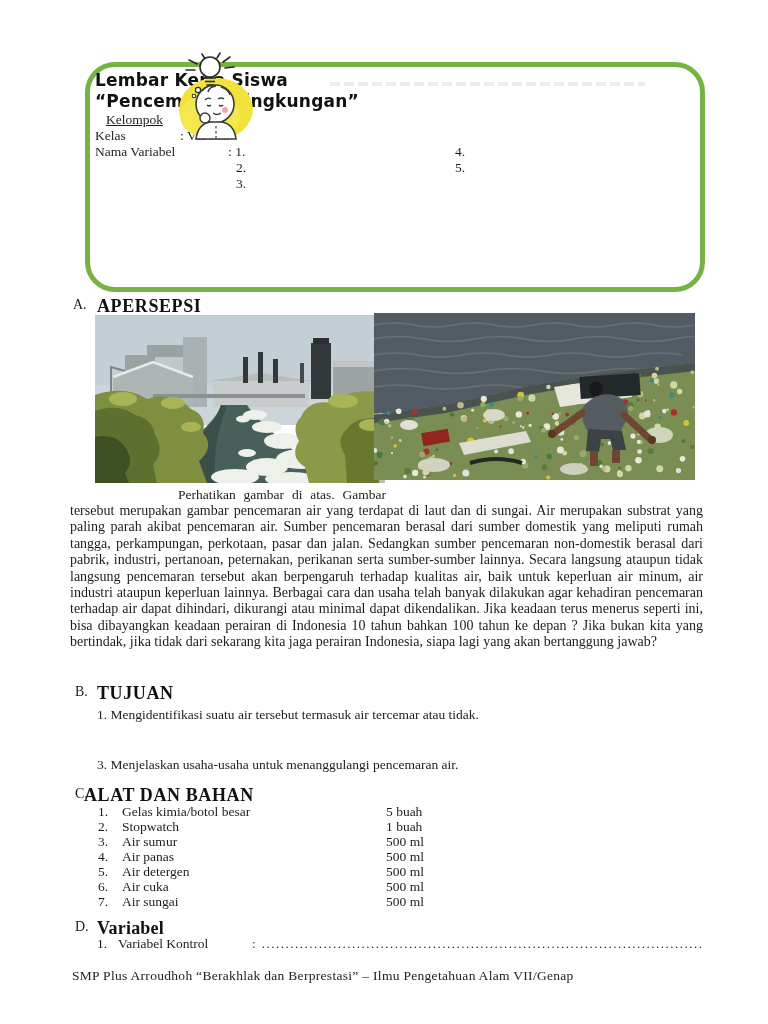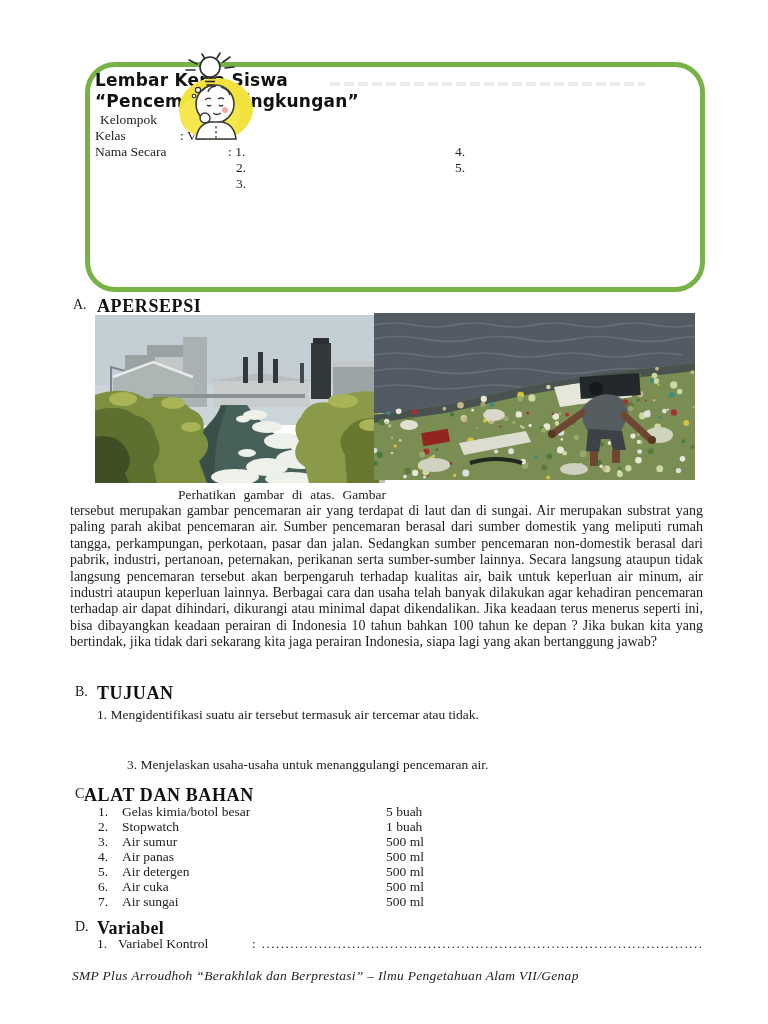--- a/index.html
+++ b/index.html
@@ -17,41 +17,41 @@
     border:5px solid #77b245; border-radius:30px;
     width:620px; height:230px; left:85px; top:62px;
   }
   .dashed-faint {
     left:330px; top:82px; width:315px; height:4px;
     background:repeating-linear-gradient(90deg,#ececec 0 10px, transparent 10px 14px);
   }
   .para-body { text-align:justify; font-size:14px; line-height:16.4px; }
   .intro-line { word-spacing:4.5px; font-size:13.5px; }
   .dots-leader { overflow:hidden; white-space:nowrap; letter-spacing:1.5px; font-size:13px; color:#2a2a2a; }
-  .footer-text { font-style:italic; font-size:13.5px; letter-spacing:0.3px; color:#222; }
+  .footer-text { font-size:13.5px; letter-spacing:0.3px; color:#222; }
   .photo { display:block; }
   .qty { position:absolute; left:288px; top:0; }
   .c-name { position:absolute; left:24px; top:0; white-space:nowrap; }
   .c-no { position:absolute; left:0; top:0; }
 </style>
 </head>
 <body>
 
 <div class="page">
 
   <div class="abs header-box"></div>
   <div class="abs dashed-faint"></div>
 
   <div class="abs sans-title" style="left:95px; top:70px;">Lembar Kerja Siswa</div>
   <div class="abs sans-title" style="left:95px; top:91px;">“Pencemaran Lingkungan”</div>
 
-  <div class="abs serif" style="left:100px; top:112px;">Kelompok</div>
+  <div class="abs serif" style="left:106px; top:112px;text-decoration:underline;">Kelompok</div>
   <div class="abs serif" style="left:95px; top:128px;">Kelas</div>
   <div class="abs serif" style="left:180px; top:128px;">: VII …..</div>
-  <div class="abs serif" style="left:95px; top:144px;">Nama Secara</div>
+  <div class="abs serif" style="left:95px; top:144px;">Nama Variabel</div>
   <div class="abs serif" style="left:228px; top:144px;">: 1.</div>
   <div class="abs serif" style="left:236px; top:160px;">2.</div>
   <div class="abs serif" style="left:236px; top:176px;">3.</div>
   <div class="abs serif" style="left:455px; top:144px;">4.</div>
   <div class="abs serif" style="left:455px; top:160px;">5.</div>
 
   <div class="abs" style="left:158px; top:52px; width:102px; height:88px;">
     <svg width="102" height="88" viewBox="0 0 102 88">
 
       <ellipse cx="58" cy="57" rx="37" ry="31" fill="#f2e33c"></ellipse>
@@ -361,21 +361,21 @@
       <rect x="238" y="137" width="8" height="13" fill="#6e4632"></rect>
     </svg>
   </div>
 
   <div class="abs serif intro-line" style="left:130px; top:487px; width:268px;margin-left:48px;">Perhatikan gambar di atas. Gambar</div>
   <div class="abs serif para-body" style="left:70px; top:503px; width:633px;">tersebut merupakan gambar pencemaran air yang terdapat di laut dan di sungai. Air merupakan substrat yang paling parah akibat pencemaran air. Sumber pencemaran berasal dari sumber domestik yang meliputi rumah tangga, perkampungan, perkotaan, pasar dan jalan. Sedangkan sumber pencemaran non-domestik berasal dari pabrik, industri, pertanoan, peternakan, perikanan serta sumber-sumber lainnya. Secara langsung ataupun tidak langsung pencemaran tersebut akan berpengaruh terhadap kualitas air, baik untuk keperluan air minum, air industri ataupun keperluan lainnya. Berbagai cara dan usaha telah banyak dilakukan agar kehadiran pencemaran terhadap air dapat dihindari, dikurangi atau minimal dapat dikendalikan. Jika keadaan terus menerus seperti ini, bisa dibayangkan keadaan perairan di Indonesia 10 tahun bahkan 100 tahun ke depan ? Jika bukan kita yang bertindak, jika tidak dari sekarang kita jaga perairan Indonesia, siapa lagi yang akan bertanggung jawab?</div>
 
   <div class="abs sec-letter" style="left:75px; top:684px;">B.</div>
   <div class="abs sec-title" style="left:97px; top:683px;">TUJUAN</div>
   <div class="abs serif" style="left:97px; top:707px;"><span>1.</span> <span>Mengidentifikasi suatu air tersebut termasuk air tercemar atau tidak.</span></div>
-  <div class="abs serif" style="left:97px; top:757px;margin-left:30px;"><span>3.</span> <span>Menjelaskan usaha-usaha untuk menanggulangi pencemaran air.</span></div>
+  <div class="abs serif" style="left:97px; top:757px;"><span>3.</span> <span>Menjelaskan usaha-usaha untuk menanggulangi pencemaran air.</span></div>
 
   <div class="abs sec-letter" style="left:75px; top:786px;">C.</div>
   <div class="abs sec-title" style="left:84px; top:785px;">ALAT DAN BAHAN</div>
 
   <div class="abs serif" style="left:98px; top:804px; width:420px;">
       <span class="c-no">1.</span>
       <span class="c-name">Gelas kimia/botol besar</span>
       <span class="qty">5 buah</span>
     </div>
   <div class="abs serif" style="left:98px; top:819px; width:420px;">

